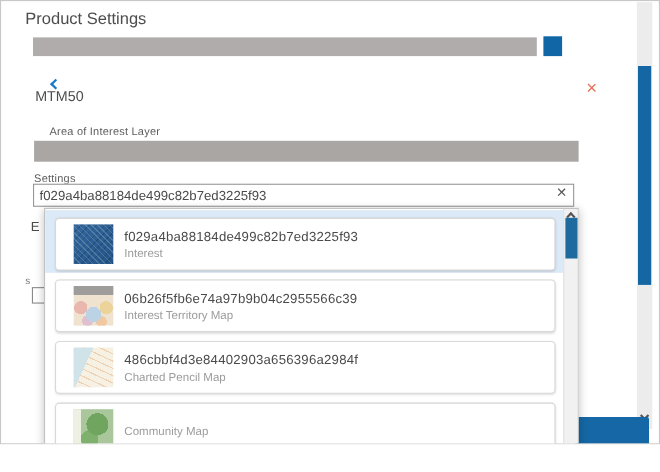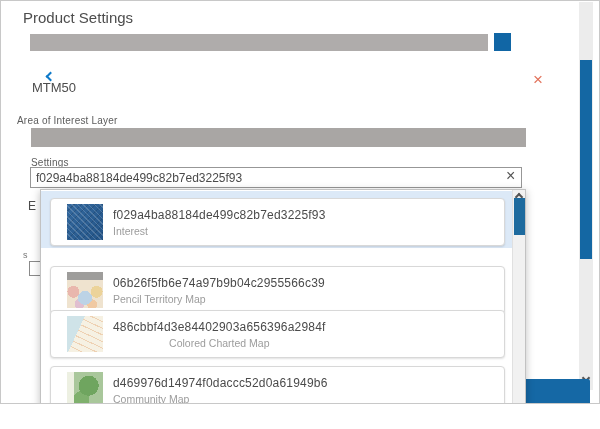--- a/index.html
+++ b/index.html
@@ -24,21 +24,21 @@
   .outer-down { position:absolute; left:4px; bottom:9px; }
 
   
   .back-row { position:absolute; left:31px; top:72px; display:flex; align-items:center; cursor:pointer;flex-direction:column; }
   .chev-back { display:inline-block; width:7px; height:7px; border-left:2.5px solid #0f7ac9; border-bottom:2.5px solid #0f7ac9; transform:rotate(45deg); margin-right:7px; }
   .back-label { font-size:13px; color:#4d4d4d; }
   .close-x { position:absolute; left:532px; top:70px; font-size:17px; color:#e2735c; line-height:1; cursor:pointer; font-weight:400; }
 
   
   .field-label { position:absolute; font-size:10px; color:#5c5c5c; letter-spacing:.2px; }
-  .aoi-label { left:16px; top:114px; }
+  .aoi-label { left:44px; top:114px; }
   .aoi-input { position:absolute; left:30px; top:127px; width:495px; height:19px; background:#a9a6a4; border:none; }
   .basemap-label { left:30px; top:156px; }
   .basemap-input {
     position:absolute; left:29px; top:166px; width:492px; height:21px;
     border:1px solid #979797; background:#fff; font-family:"Liberation Sans",sans-serif;
     font-size:12px; color:#4a4a4a; padding:0 20px 0 5px;
   }
   .clear-x { position:absolute; left:505px; top:167px; font-size:16px; color:#555; line-height:1; cursor:pointer; }
 
   
@@ -141,40 +141,39 @@
     <div class="highlight-row"></div>
 
   <div class="item-card" style="top: 8px;">
     <div class="thumb thumb-blueprint"></div>
     <div class="item-text">
       <span class="item-title">f029a4ba88184de499c82b7ed3225f93</span>
       <span class="item-sub">Interest</span>
     </div>
   </div>
 
-  <div class="item-card" style="top: 64px; margin-top: 12px;">
+  <div class="item-card" style="top: 64px;">
     <div class="thumb thumb-charted"></div>
     <div class="item-text">
       <span class="item-title">06b26f5fb6e74a97b9b04c2955566c39</span>
-      <span class="item-sub">Pencil Territory Map</span>
+      <span class="item-sub">Interest Territory Map</span>
     </div>
   </div>
 
-  <div class="item-card" style="top: 120px; text-align: center;">
+  <div class="item-card" style="top: 120px;">
     <div class="thumb thumb-pencil"></div>
     <div class="item-text">
       <span class="item-title">486cbbf4d3e84402903a656396a2984f</span>
-      <span class="item-sub">Colored Charted Map</span>
+      <span class="item-sub">Charted Pencil Map</span>
     </div>
   </div>
 
   <div class="item-card" style="top: 176px;">
     <div class="thumb thumb-community"></div>
     <div class="item-text">
-      <span class="item-title">d469976d14974f0daccc52d0a61949b6</span>
       <span class="item-sub">Community Map</span>
     </div>
   </div>
 
   <div class="item-card" style="top: 232px;">
     <div class="thumb thumb-blank"></div>
     <div class="item-text">
       <span class="item-title"></span>
       <span class="item-sub"></span>
     </div>

